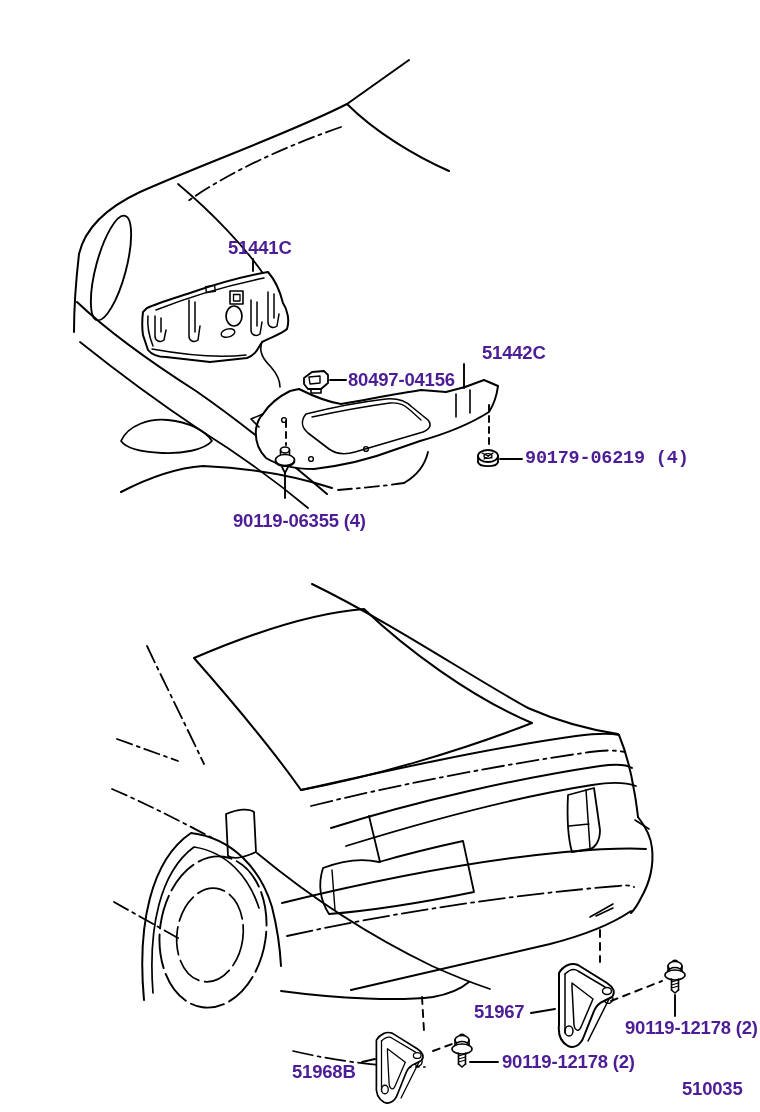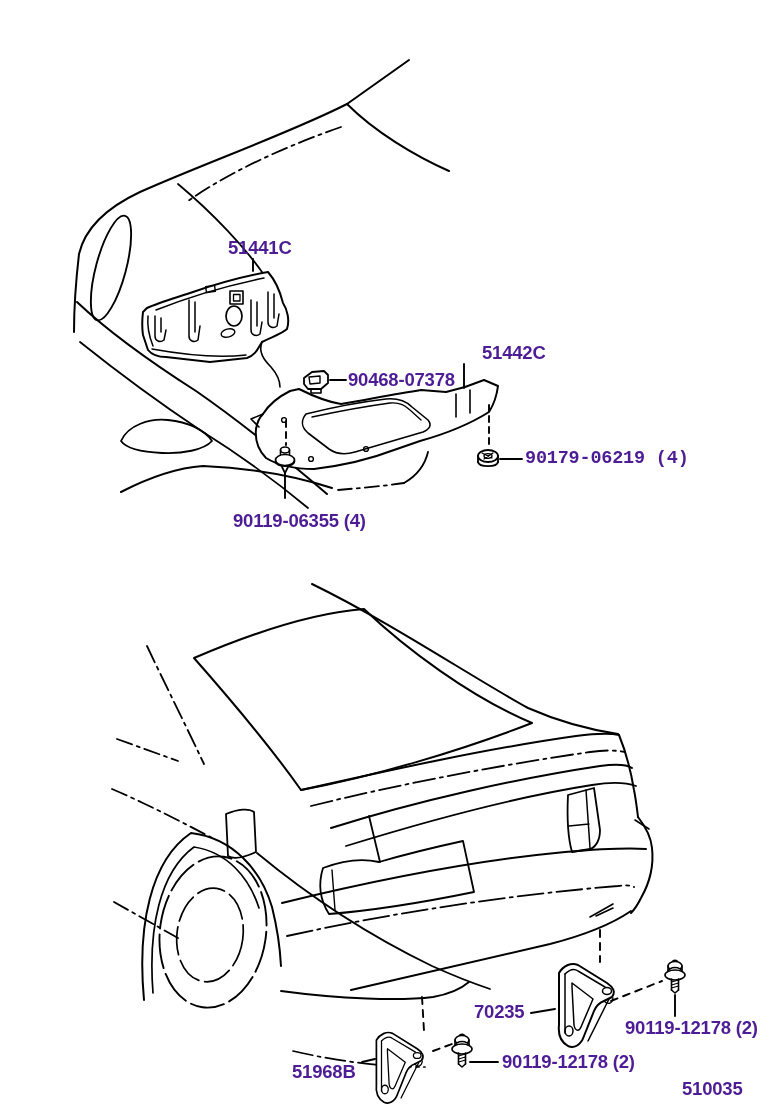--- a/index.html
+++ b/index.html
@@ -160,23 +160,23 @@
       <path d="M531,1013 L555,1009"></path>
       <path d="M422,997 L424,1031" stroke-dasharray="7 6"></path>
       <path d="M433,1051 L452,1044" stroke-dasharray="7 6"></path>
       <path d="M470,1062 L498,1062"></path>
       <path d="M362,1062 L375,1059"></path>
     </g>
   </svg>
 
   <div class="lbl" style="left:228px;top:239px;">51441C</div>
   <div class="lbl" style="left:437px;top:344px;margin-left:45px;">51442C</div>
-  <div class="lbl" style="left:348px;top:371px;">90468-07378</div>
+  <div class="lbl" style="left:348px;top:371px;">80497-04156</div>
   <div class="lbl" style="left:525px;top:450px;font-family:Liberation Mono, monospace;">90179-06219 (4)</div>
   <div class="lbl" style="left:233px;top:500px;margin-top:12px;">90119-06355 (4)</div>
 
-  <div class="lbl" style="left:474px;top:1003px;">70235</div>
+  <div class="lbl" style="left:474px;top:1003px;">51967</div>
   <div class="lbl" style="left:625px;top:1019px;">90119-12178 (2)</div>
   <div class="lbl" style="left:292px;top:1063px;">51968B</div>
   <div class="lbl" style="left:502px;top:1053px;">90119-12178 (2)</div>
 
   <div class="lbl" style="left:682px;top:1080px;text-align:center;">510035</div>
 </div>
 
 </body></html>

